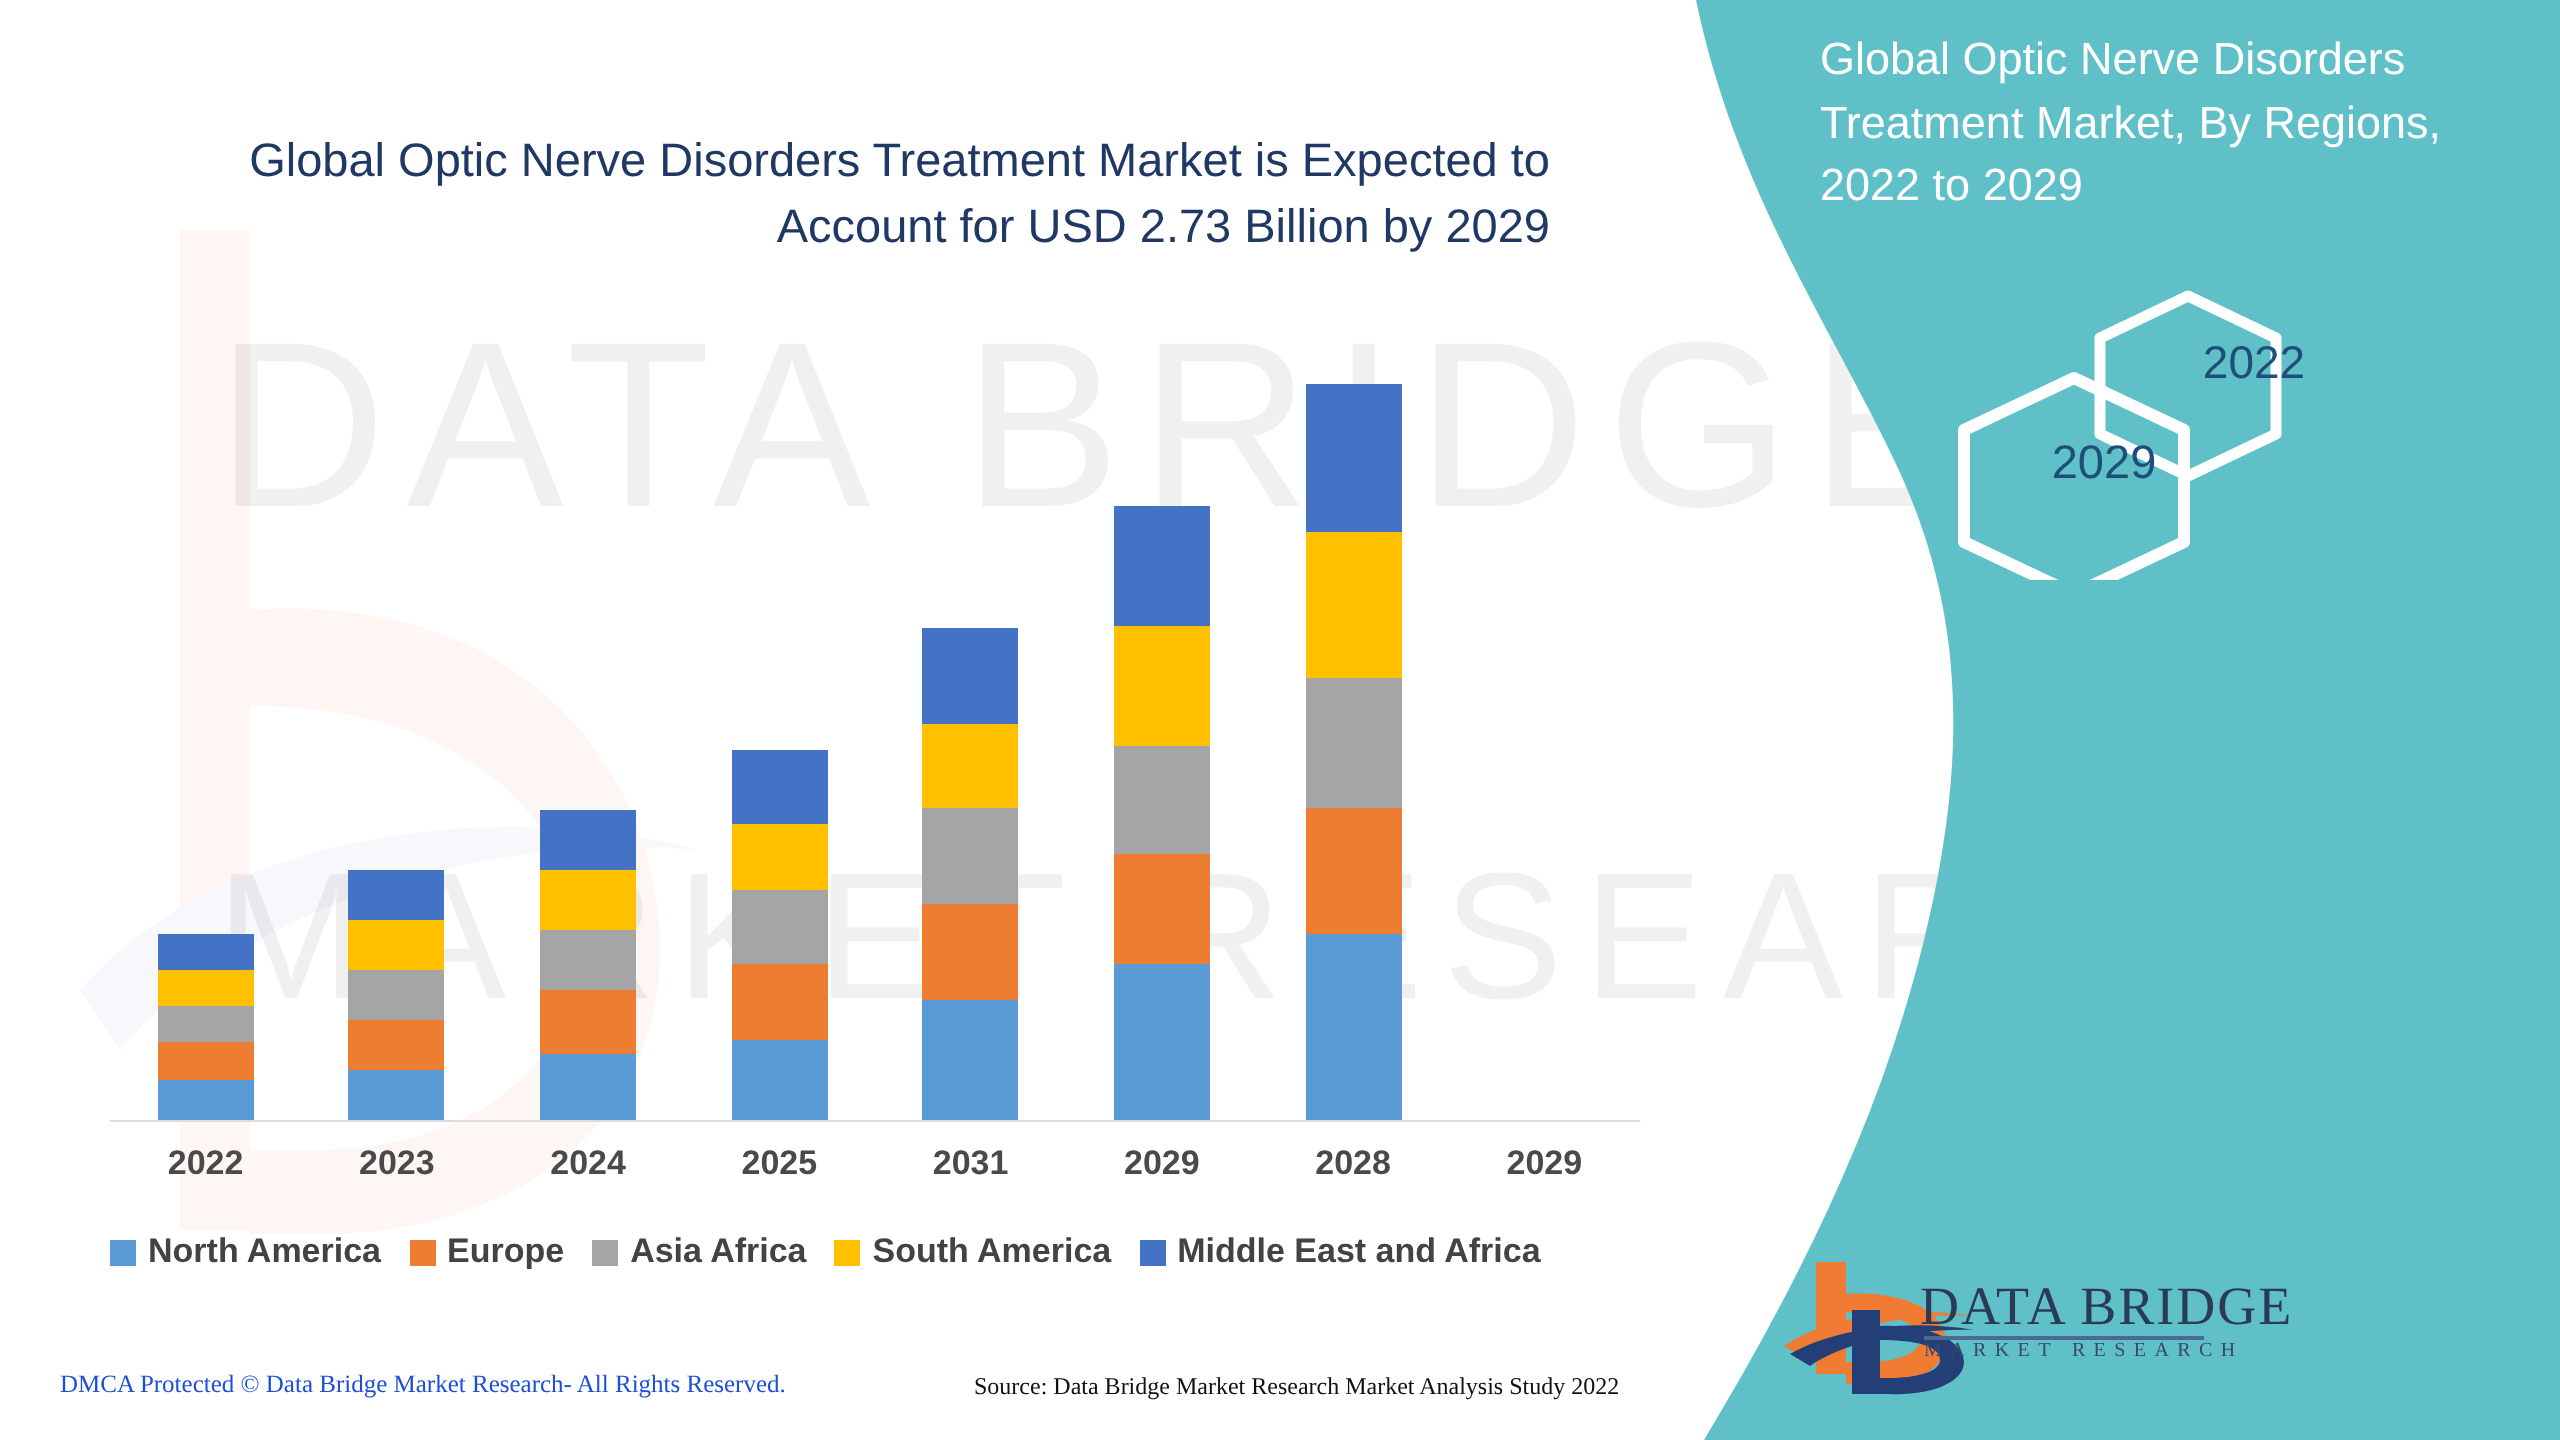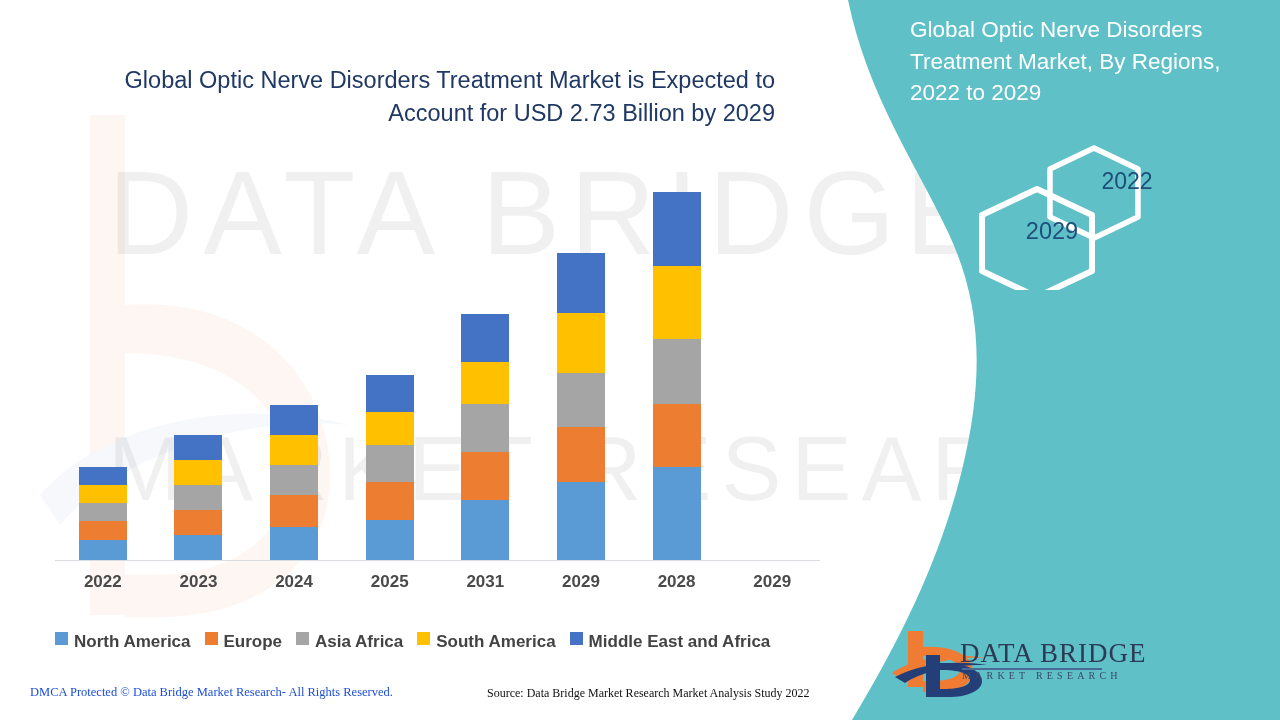--- a/index.html
+++ b/index.html
@@ -57,21 +57,21 @@
   .xlabel {
     flex:1 1 0; text-align:center;
     font-size:17px; font-weight:700; color:#4a4a4a;
   }
 
   
   .legend {
     position:absolute; left:55px; top:616px; width:770px;
     display:flex; align-items:center; justify-content:flex-start; gap:14px;
   }
-  .legend-item { display:flex; align-items:flex-start; gap:6px;margin-top:16px; }
+  .legend-item { display:flex; align-items:center; gap:6px; }
   .legend-swatch { width:13px; height:13px; flex:none; }
   .legend-label { font-size:17px; font-weight:700; color:#434343; white-space:nowrap; }
 
   
   .footer-dmca {
     position:absolute; left:30px; top:685px;
     font-family:"Liberation Serif", serif;
     font-size:12.5px; color:#1d4ed8; white-space:nowrap;
   }
   .footer-source {

